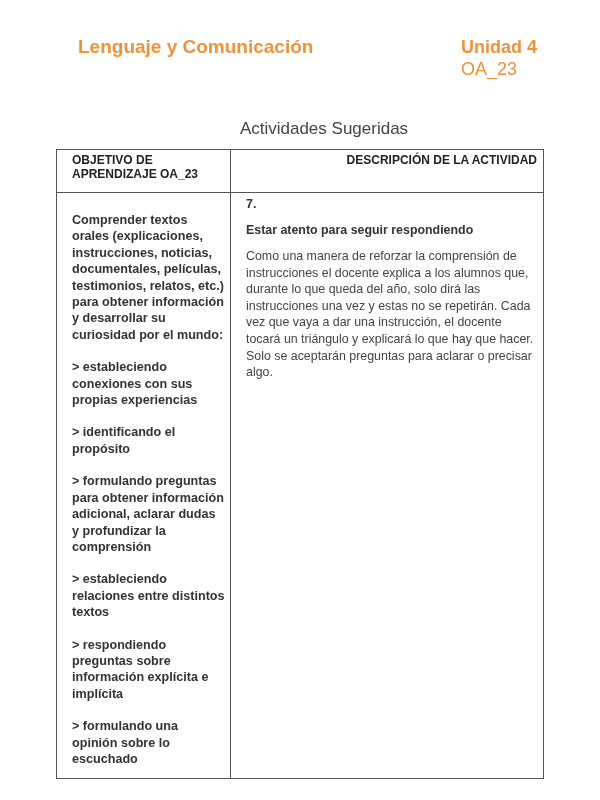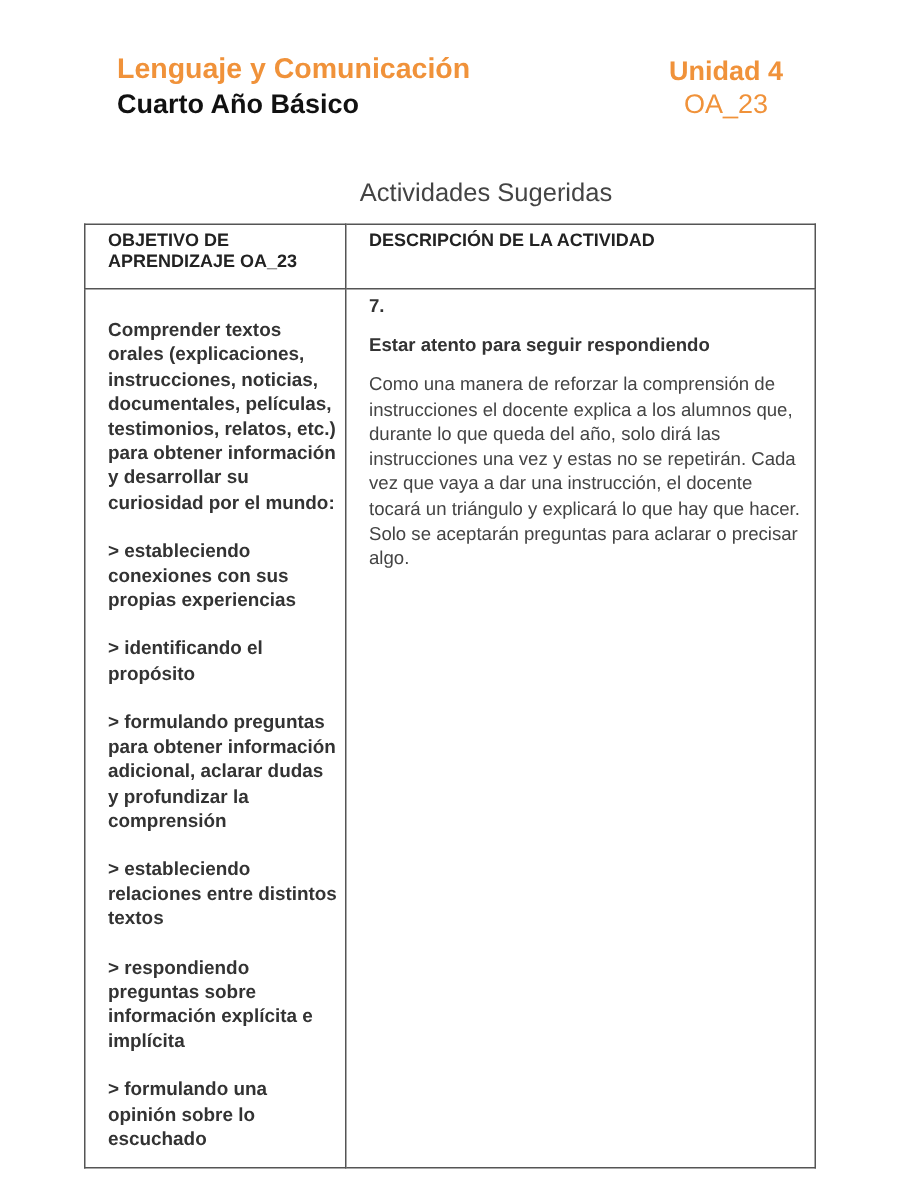--- a/index.html
+++ b/index.html
@@ -1,43 +1,42 @@
 <!DOCTYPE html>
 <html><head>
 <meta charset="utf-8">
 <style>
   html, body { margin: 0; padding: 0; background: #ffffff; }
   body { width: 600px; height: 800px; position: relative; overflow: hidden;
          font-family: "Liberation Sans", sans-serif; color: #222; }
   .hdr-left { position: absolute; left: 78px; top: 36px; }
-  .hdr-right { position: absolute; right: 78px; top: 36px; text-align: center; }
+  .hdr-right { position: absolute; right: 63px; top: 36px; text-align: left; }
   .subject { color: #f0923a; font-size: 19px; font-weight: bold; line-height: 22px; text-align: center; }
   .grade { color: #111; font-size: 18px; font-weight: bold; line-height: 22px; }
   .unit { color: #f0923a; font-size: 18px; font-weight: bold; line-height: 22px; }
   .oa { color: #f0923a; font-size: 18px; font-weight: normal; line-height: 22px; }
   .section-title { position: absolute; left: 0; width: 600px; top: 119px; text-align: center;
                    font-size: 17px; color: #444; padding-left: 24px; }
   table.acts { position: absolute; left: 56px; top: 149px; width: 488px; height: 558px;
                border-collapse: collapse; }
   table.acts td, table.acts th { border: 1.5px solid #555; vertical-align: top; padding-left: 15px; }
   th { font-size: 12px; font-weight: bold; color: #222; padding: 3px 6px; height: 36px; text-align: left; }
-  th.desc { text-align: left; }
+  th.desc { text-align: right; }
   td.obj { width: 153px; padding: 3px 5px; font-size: 12.6px; font-weight: bold; color: #333; line-height: 16.4px; }
   td.obj p { margin: 16px 0 8px 0; }
   td.act { padding: 3px 6px; font-size: 12.4px; color: #333; }
   .num { font-weight: bold; margin: 0 0 10px 0; line-height: 16px; }
   .act-title { font-weight: bold; margin: 0 0 10px 0; line-height: 16px; }
   .act-body { margin: 0; line-height: 16.6px; color: #444; }
 </style>
 </head>
 <body>
 
 <div class="hdr-left">
   <div class="subject">Lenguaje y Comunicación</div>
-  <div class="grade">Cuarto Año Básico</div>
 </div>
 <div class="hdr-right">
   <div class="unit">Unidad 4</div>
   <div class="oa">OA_23</div>
 </div>
 
 <div class="section-title">Actividades Sugeridas</div>
 
 <table class="acts">
   <tbody>

